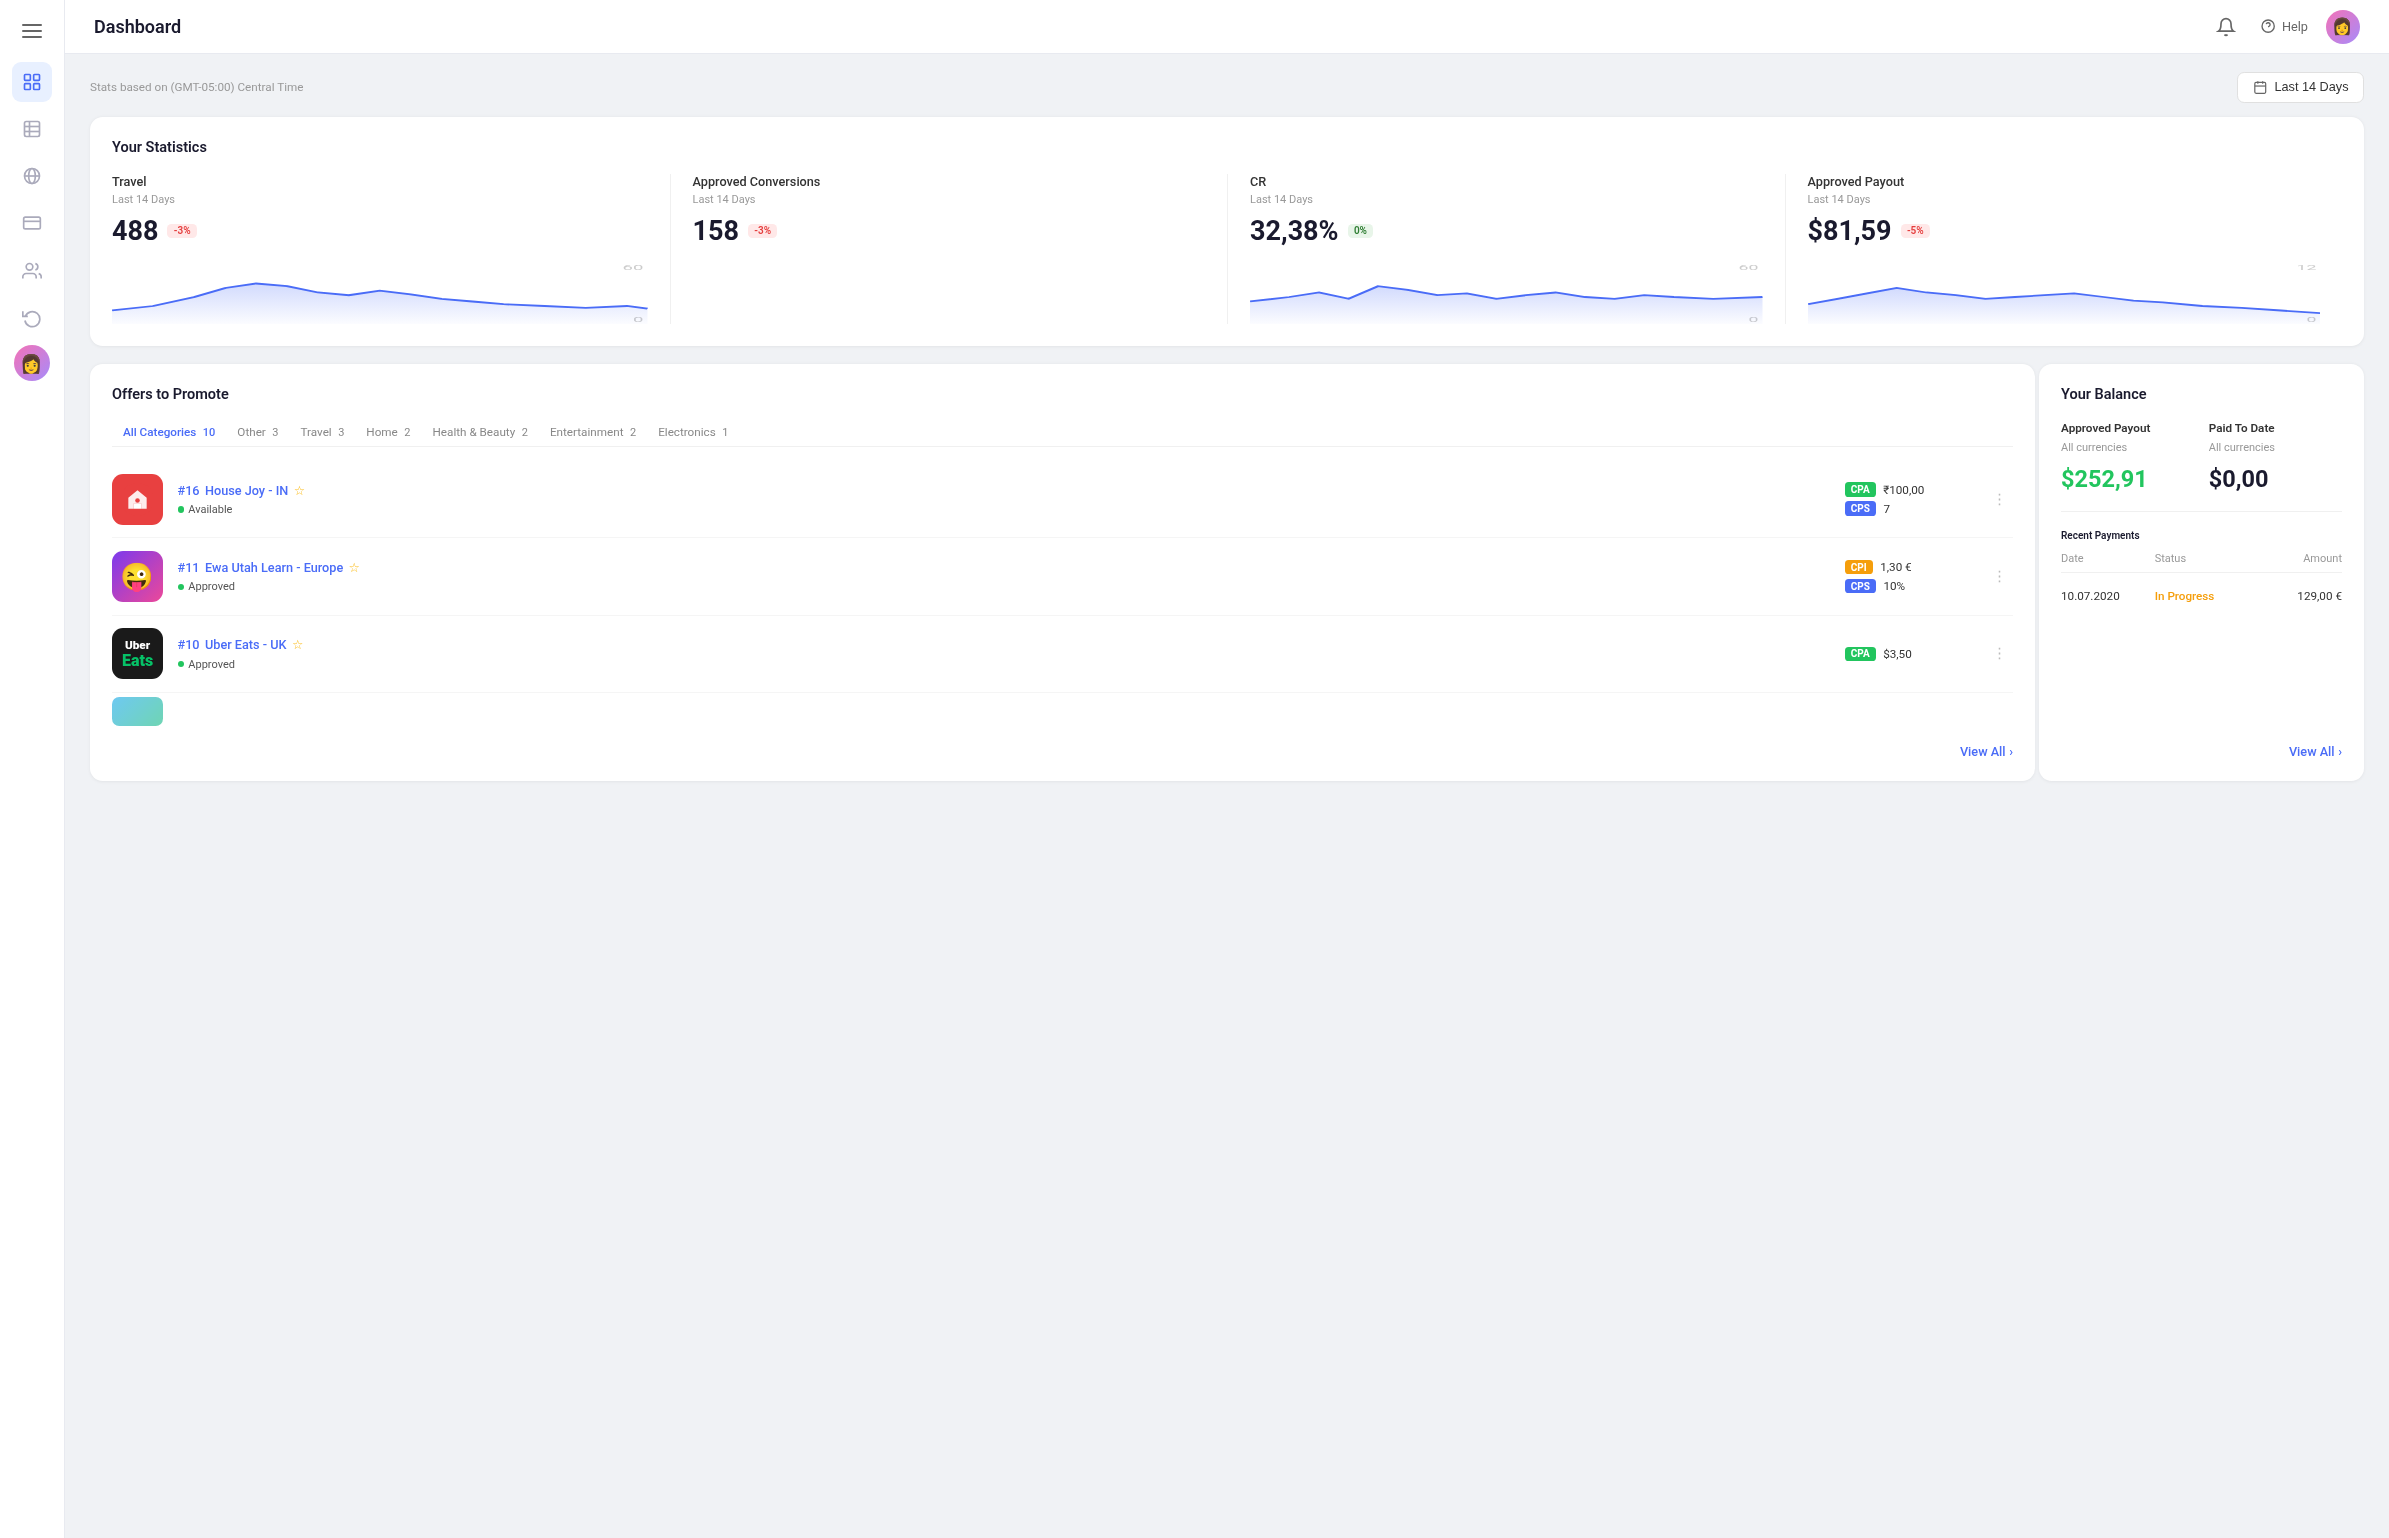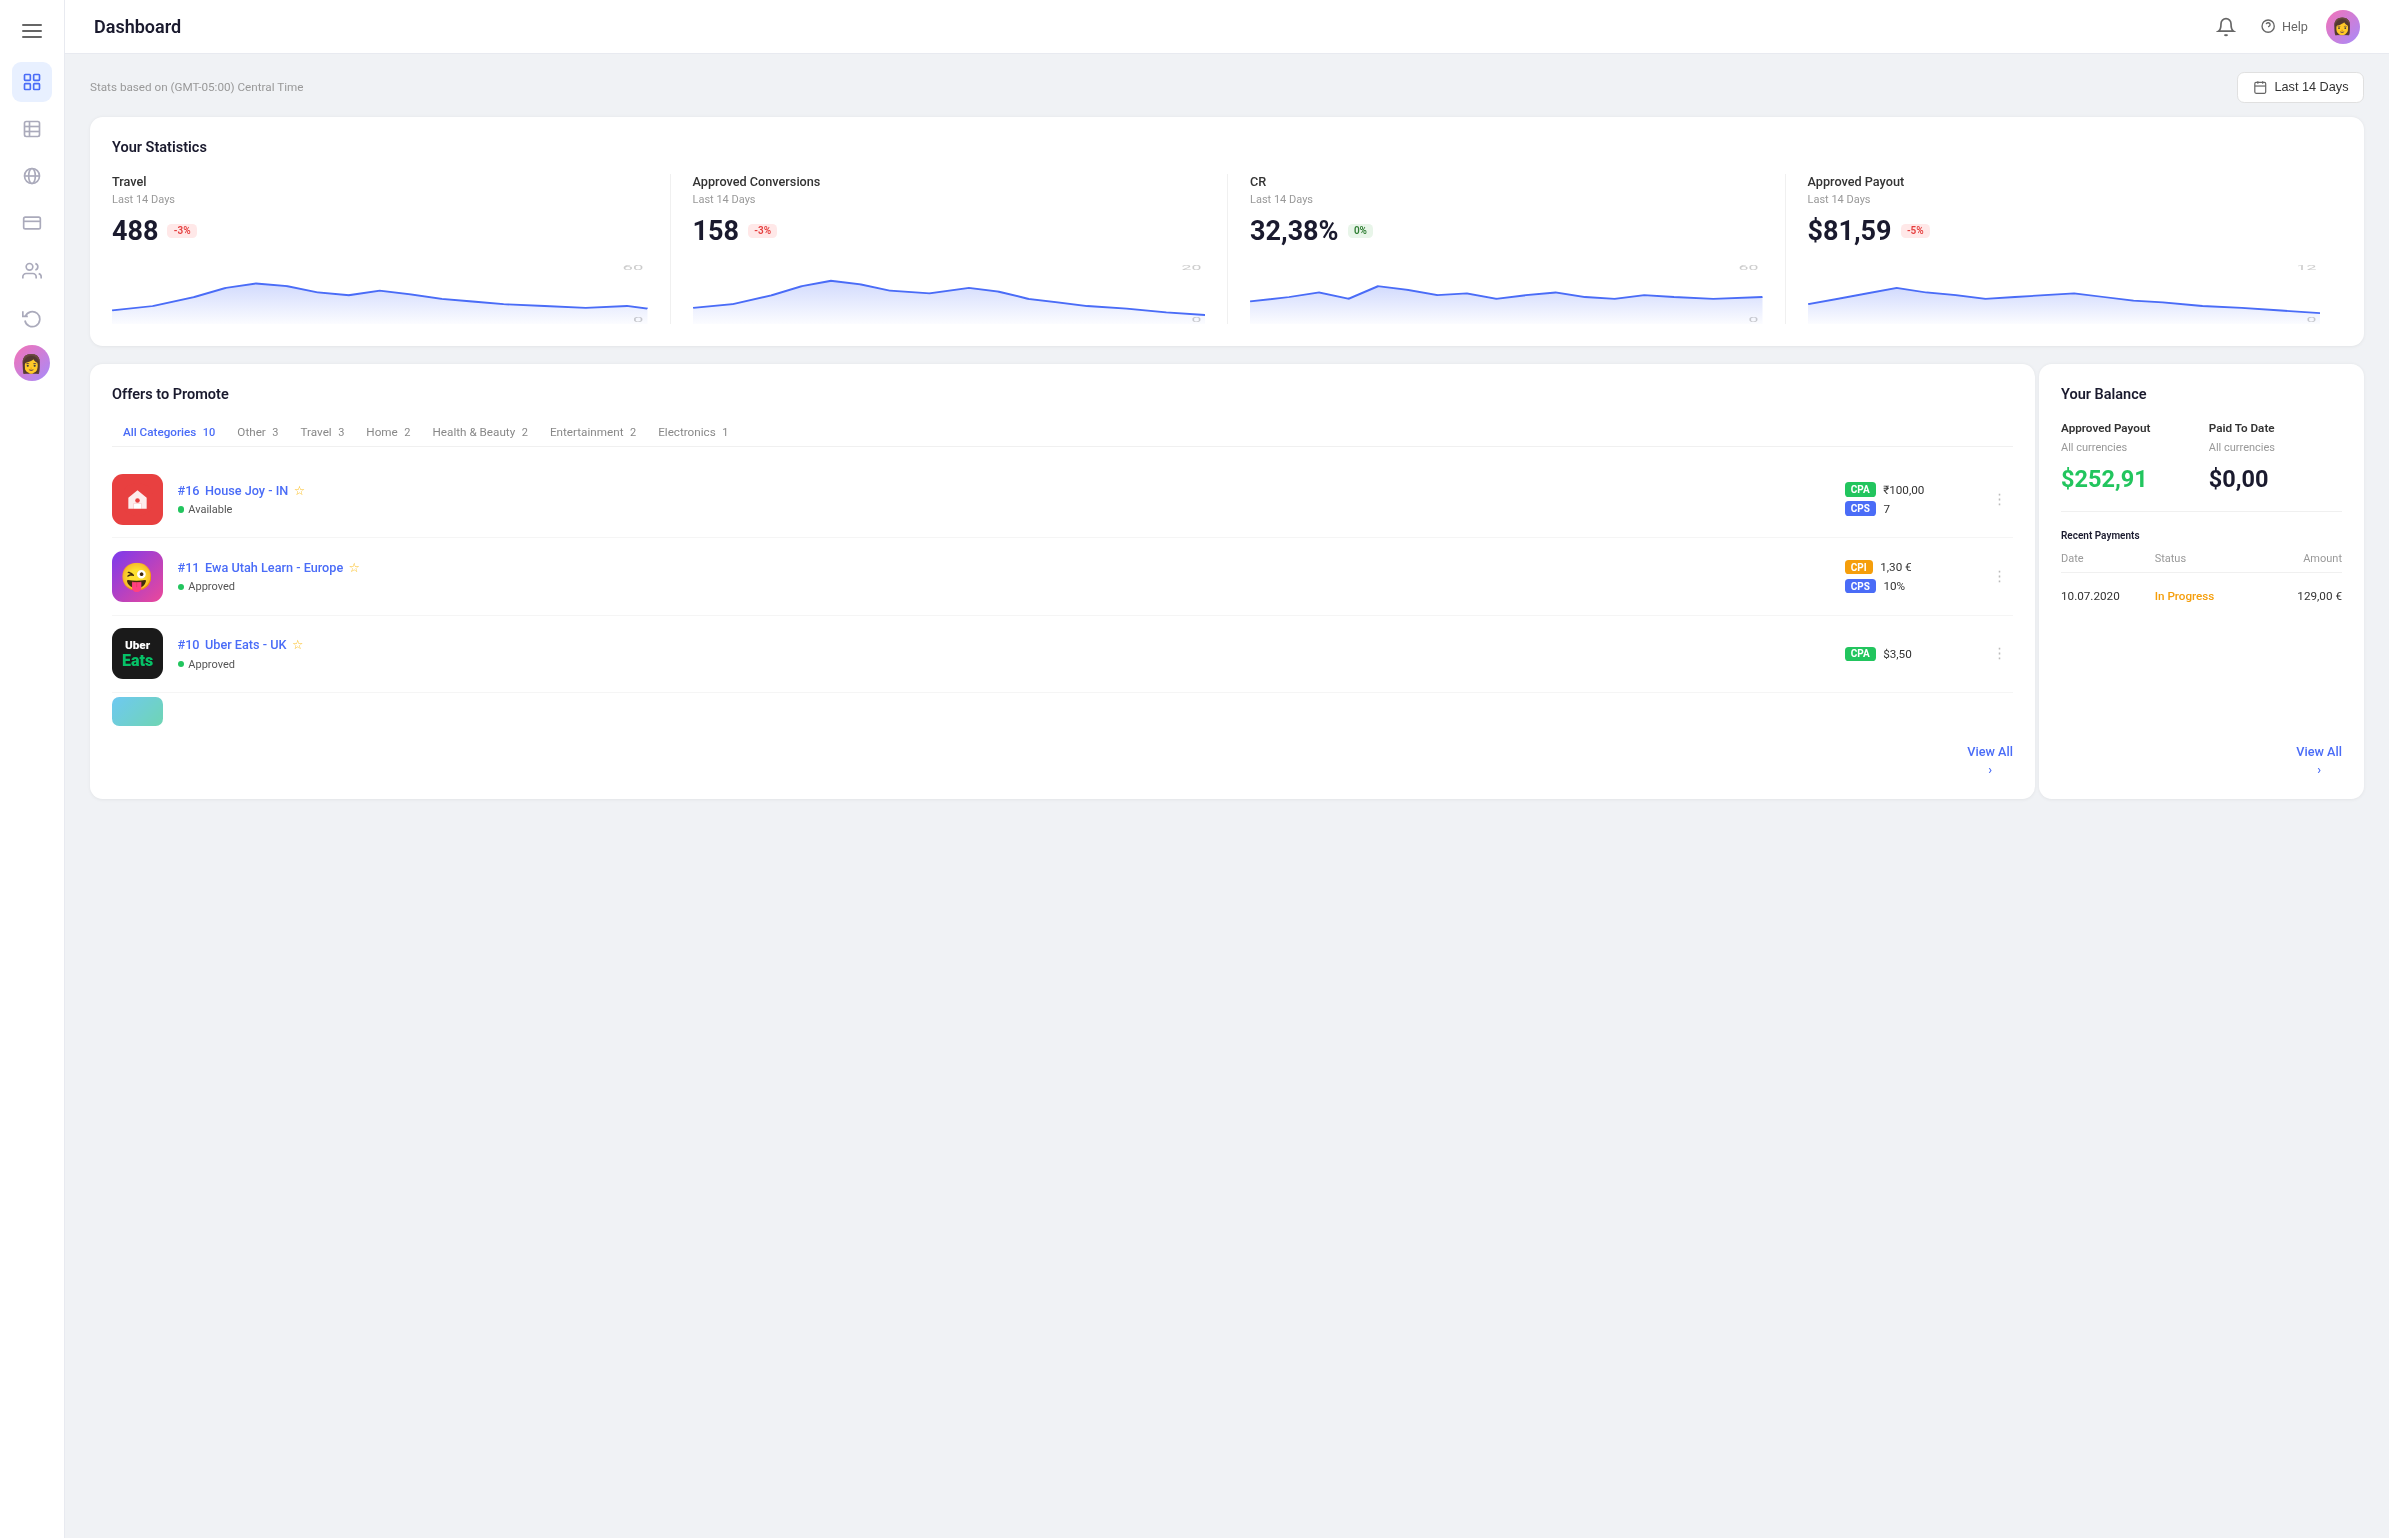--- a/index.html
+++ b/index.html
@@ -78,21 +78,21 @@
     .offer-tags { display: flex; flex-direction: column; gap: 4.5px; min-width: 127px; }
     .offer-tag-row { display: flex; align-items: center; gap: 7.2px; }
     .tag { font-size: 10px; font-weight: 700; padding: 1.8px 6.3px; border-radius: 3.6px; color: #fff; }
     .tag-cpa { background: #22c55e; }
     .tag-cps { background: #4a6cf7; }
     .tag-cpi { background: #f59e0b; }
     .tag-value { font-size: 11.7px; color: #333; }
     .offer-more { width: 27px; height: 27px; display: flex; align-items: center; justify-content: center; color: #bbb; cursor: pointer; }
 
     .view-all-row { display: flex; justify-content: flex-end; align-items: center; padding-top: 14.5px; }
-    .view-all-btn { color: #4a6cf7; font-size: 12.7px; font-weight: 500; cursor: pointer; display: flex; align-items: center; gap: 3.6px; flex-direction: column; }
+    .view-all-btn { color: #4a6cf7; font-size: 12.7px; font-weight: 500; cursor: pointer; display: flex; align-items: center; gap: 3.6px; }
 
     
     .balance-card { background: #fff; border-radius: 13px; padding: 22px; box-shadow: 0 0.9px 3.6px rgba(0,0,0,0.06); display: flex; flex-direction: column; }
     .balance-title { font-size: 14.5px; font-weight: 600; color: #1a1a2e; margin-bottom: 18px; }
     .balance-row { display: grid; grid-template-columns: 1fr 1fr; gap: 14.5px; margin-bottom: 18px; border-bottom: 0.9px solid #f0f0f0; padding-bottom: 18px; }
     .balance-col-label { font-size: 11.7px; font-weight: 600; color: #333; margin-bottom: 5.4px; }
     .balance-col-sub { font-size: 11px; color: #999; margin-bottom: 11px; }
     .balance-amount { font-size: 23.5px; font-weight: 700; }
     .balance-amount.green { color: #22c55e; }
     .balance-amount.dark { color: #1a1a2e; }
@@ -236,34 +236,20 @@
           </div>
         </div>
 
         <div class="stat-item">
           <div class="stat-label">Approved Conversions</div>
           <div class="stat-period">Last 14 Days</div>
           <div class="stat-value-row">
             <span class="stat-value">158</span>
             <span class="stat-badge badge-red">-3%</span>
           </div>
-          <div class="mini-chart">
-            <svg viewBox="0 0 260 70" preserveAspectRatio="none">
-              <defs>
-                  <linearGradient id="g2" x1="0" y1="0" x2="0" y2="1">
-                    <stop offset="0%" stop-color="#4a6cf7" stop-opacity="0.25"></stop>
-                    <stop offset="100%" stop-color="#4a6cf7" stop-opacity="0.02"></stop>
-                  </linearGradient>
-                </defs>
-              <text x="258" y="10" font-size="9" fill="#ccc" text-anchor="end">20</text>
-              <text x="258" y="68" font-size="9" fill="#ccc" text-anchor="end">0</text>
-              <path d="M0,52 L20,48 L40,38 L55,28 L70,22 L85,26 L100,33 L120,36 L140,30 L155,34 L170,42 L185,46 L200,50 L220,53 L240,57 L260,60" fill="none" stroke="#4a6cf7" stroke-width="2"></path>
-              <path d="M0,52 L20,48 L40,38 L55,28 L70,22 L85,26 L100,33 L120,36 L140,30 L155,34 L170,42 L185,46 L200,50 L220,53 L240,57 L260,60 L260,70 L0,70 Z" fill="url(#g2)"></path>
-            </svg>
-          </div>
         </div>
 
         <div class="stat-item">
           <div class="stat-label">CR</div>
           <div class="stat-period">Last 14 Days</div>
           <div class="stat-value-row">
             <span class="stat-value">32,38%</span>
             <span class="stat-badge badge-green">0%</span>
           </div>
           <div class="mini-chart">

